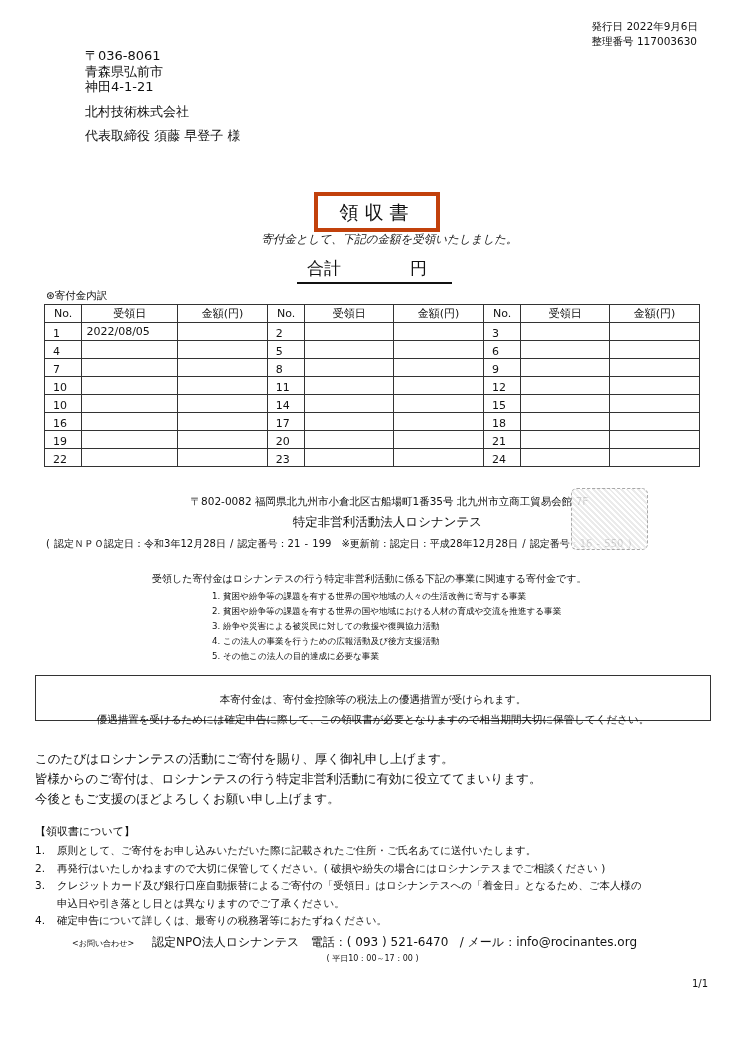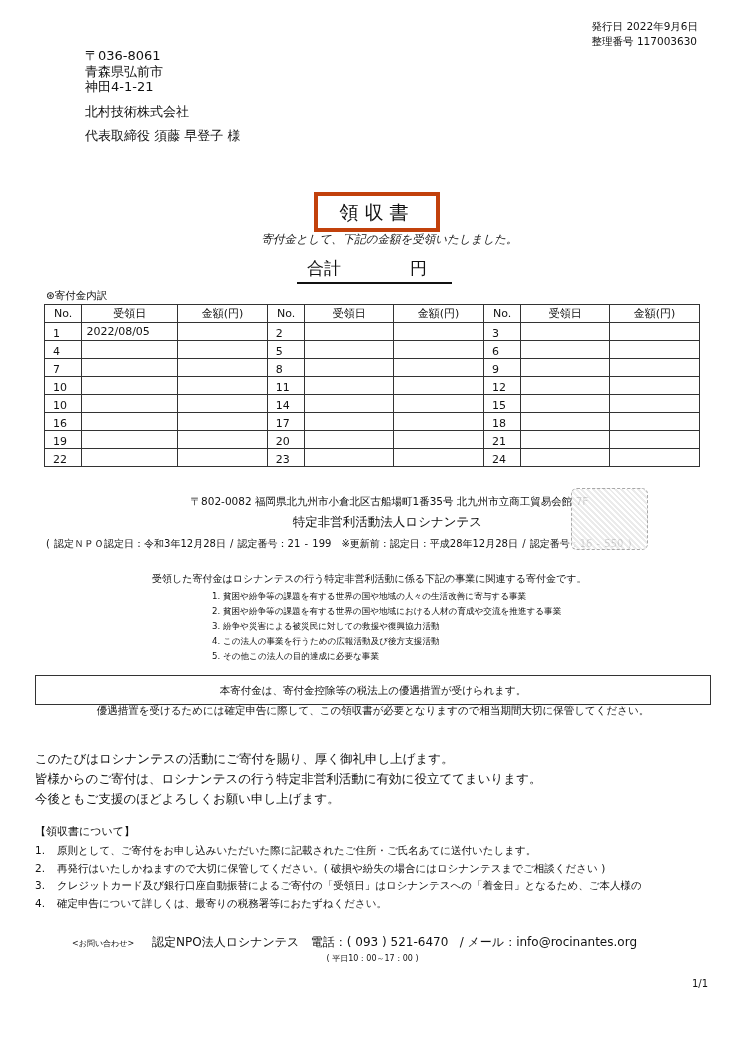--- a/index.html
+++ b/index.html
@@ -42,22 +42,22 @@
   .org-cert { left: 46px; top: 537px; font-size: 10px; word-spacing: 1px; }
   .stamp {
     left: 571px; top: 488px; width: 75px; height: 60px;
     border: 1px dashed #999; border-radius: 6px;
     background: repeating-linear-gradient(45deg, #e8e8e8 0 2px, #fff 2px 4px);
     opacity: 0.85;
   }
   .purpose-lead { left: 152px; top: 572px; font-size: 10px; }
   .purpose-list { left: 212px; top: 589px; font-size: 8.6px; line-height: 15px; }
   .notice {
-    left: 35px; top: 675px; width: 676px; height: 30px; border: 1px solid #333;
-    text-align: center; font-size: 10.5px; line-height: 20px; padding-top: 4px; box-sizing: border-box;
+    left: 35px; top: 675px; width: 676px; height: 46px; border: 1px solid #333;
+    text-align: center; font-size: 10.5px; line-height: 20px; padding-top: 13px; box-sizing: border-box;
   }
   .thanks { left: 35px; top: 749px; font-size: 12.5px; line-height: 20px; }
   .about-title { left: 35px; top: 824px; font-size: 11px; }
   .about-list { left: 35px; top: 842px; font-size: 10.5px; line-height: 17.5px; }
   .about-list .row { display: flex; }
   .about-list .n { width: 22px; }
   .contact { left: 72px; top: 934px; font-size: 12px; white-space: nowrap; }
   .contact .small { font-size: 8px; margin-right: 14px; }
   .hours { left: 0; width: 745px; top: 953px; text-align: center; font-size: 8px; }
   .pageno { left: 692px; top: 978px; font-size: 10px; }
@@ -227,20 +227,24 @@
     </div>
   <div class="row">
       <span class="n">2.</span>
       <span>再発行はいたしかねますので大切に保管してください。( 破損や紛失の場合にはロシナンテスまでご相談ください )</span>
     </div>
   <div class="row">
       <span class="n">3.</span>
       <span>クレジットカード及び銀行口座自動振替によるご寄付の「受領日」はロシナンテスへの「着金日」となるため、ご本人様の</span>
     </div>
   <div class="row">
+      <span class="n"></span>
+      <span>申込日や引き落とし日とは異なりますのでご了承ください。</span>
+    </div>
+  <div class="row">
       <span class="n">4.</span>
       <span>確定申告について詳しくは、最寄りの税務署等におたずねください。</span>
     </div>
 </div>
 
 <div class="abs contact">
   <span class="small">&lt;お問い合わせ&gt;</span>
   <span>認定NPO法人ロシナンテス</span>&nbsp;&nbsp;
   <span>電話：( 093 ) 521-6470</span>&nbsp;&nbsp;
   <span>/ メール：info@rocinantes.org</span>

